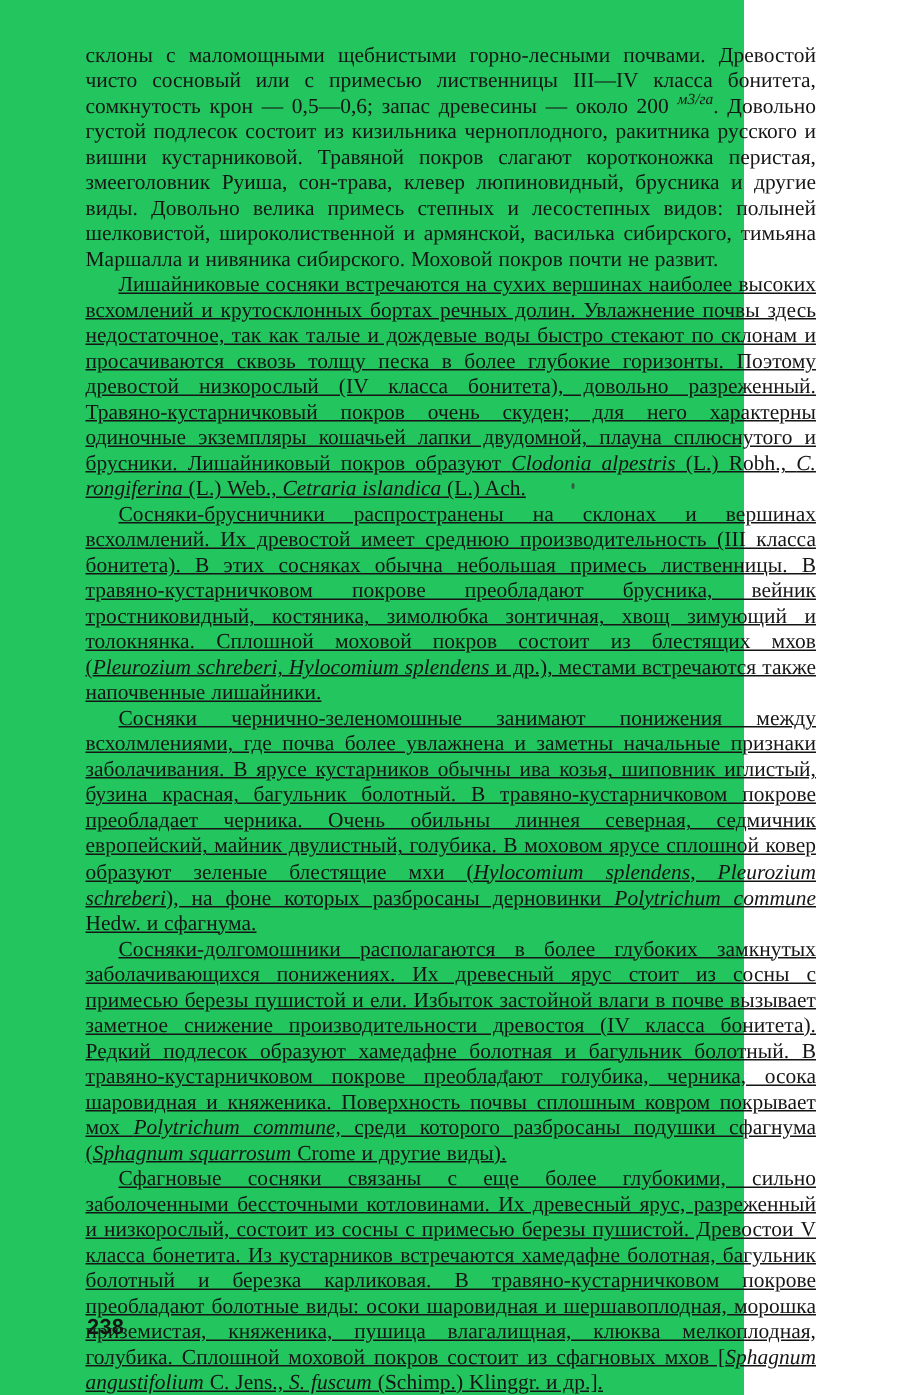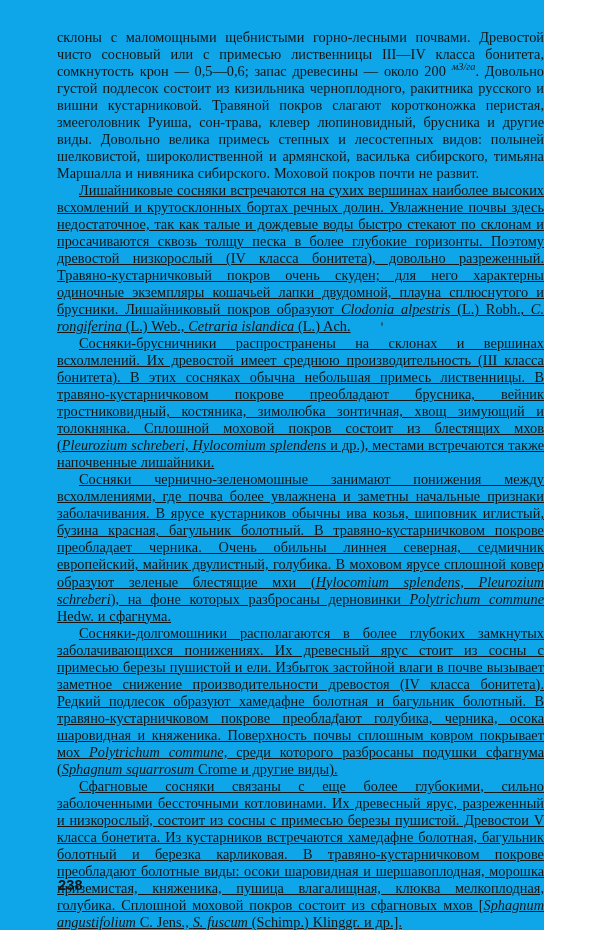--- a/index.html
+++ b/index.html
@@ -9,23 +9,23 @@
   }
   body {
     width: 600px;
     height: 930px;
     font-family: "Liberation Serif", "DejaVu Serif", serif;
     color: #151515;
     overflow: hidden;
   }
   .page {
     position: relative;
-    width: 544px;
+    width: 496px;
     height: 930px;
-    background: #0ea5e9;
+    background: #22c55e;
   }
   .text-column {
     position: absolute;
     left: 57px;
     top: 29px;
     width: 487px;
   }
   .para {
     margin: 0;
     text-align: justify;

